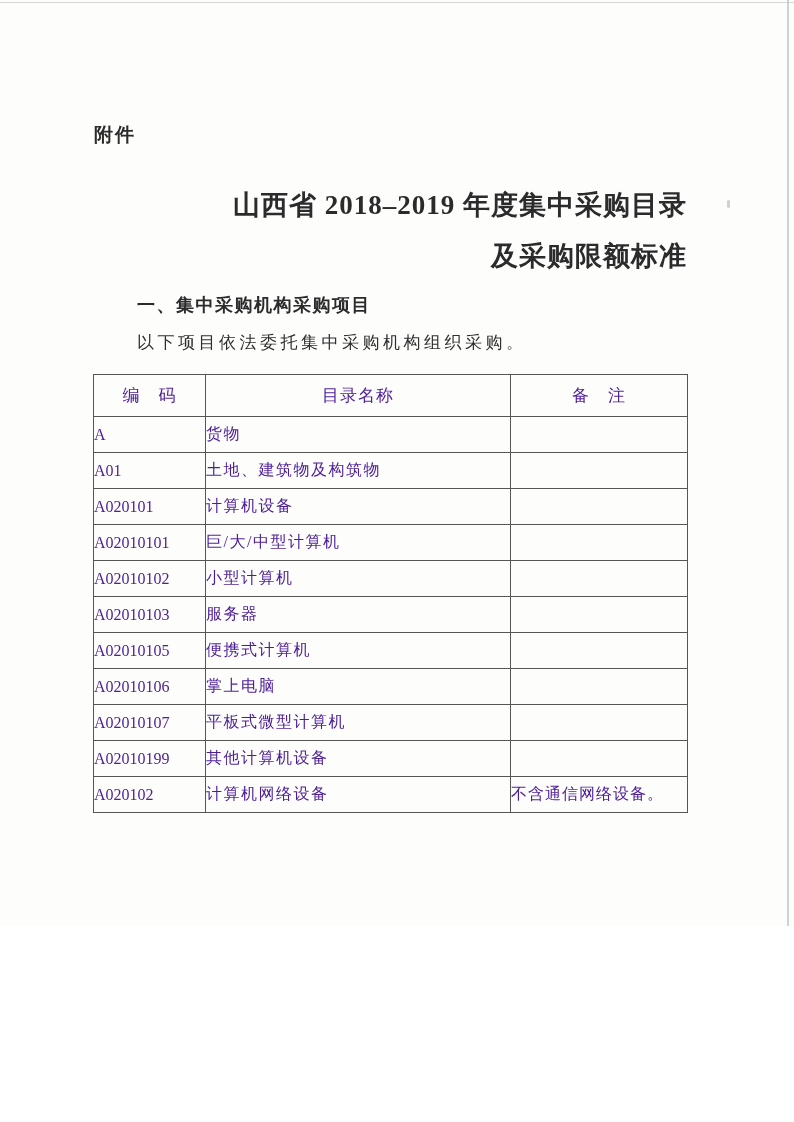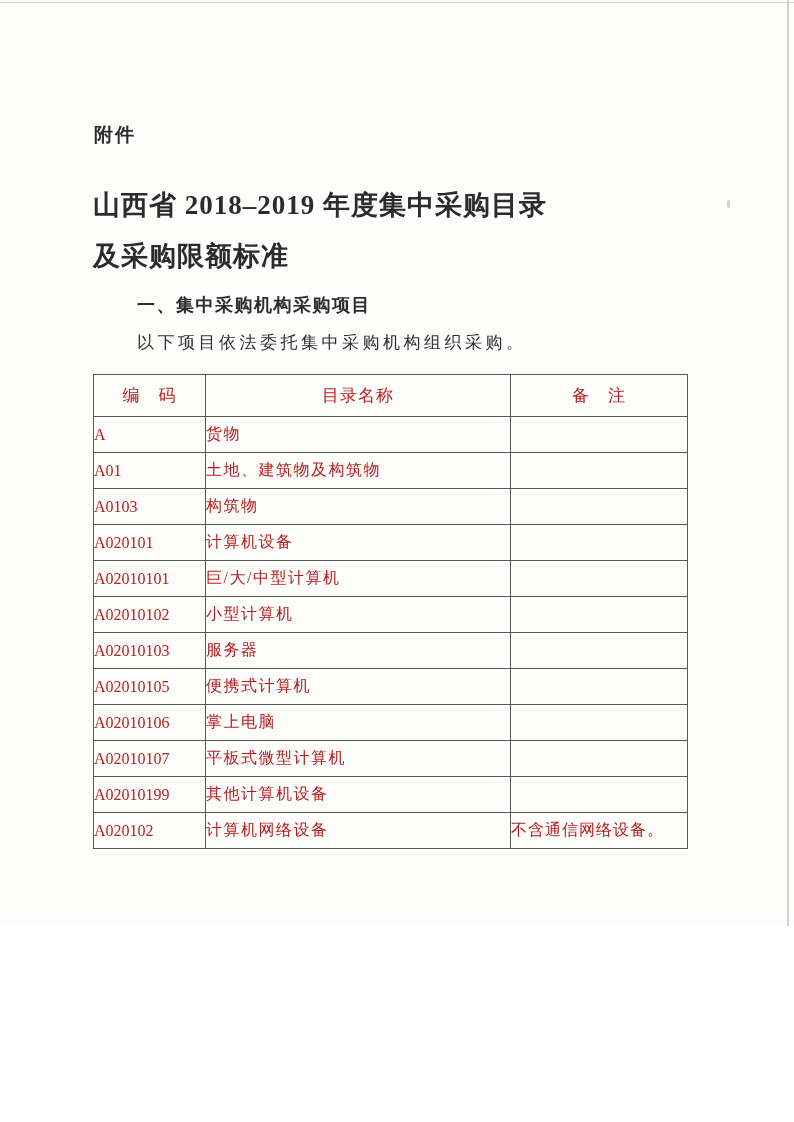--- a/index.html
+++ b/index.html
@@ -18,42 +18,42 @@
   .scan-edge-bottom { position: absolute; left: 0; top: 1117px; width: 794px; height: 1px; background: #cfcfcf; opacity: .8; }
   .scan-speck       { position: absolute; left: 727px; top: 200px; width: 3px; height: 8px; background: #bdbdbd; opacity: .7; border-radius: 2px; }
 
   .attachment-label {
     position: absolute; left: 94px; top: 122px;
     font-family: "Liberation Sans", "DejaVu Sans", sans-serif;
     font-weight: bold; font-size: 19px; letter-spacing: 2px; color: #2b2b2b;
   }
   .doc-title {
     position: absolute; left: 93px; top: 180px; width: 594px;
-    text-align: left;
+    text-align: right;
     font-weight: bold; font-size: 27px; line-height: 51px;
     letter-spacing: 1px; color: #2b2b2b;
     font-family: "Liberation Serif", "DejaVu Serif", serif;
   }
   .section-heading {
     position: absolute; left: 137px; top: 293px;
     font-family: "Liberation Sans", "DejaVu Sans", sans-serif;
     font-weight: bold; font-size: 18px; letter-spacing: 1.5px; color: #2b2b2b;
   }
   .intro-text {
     position: absolute; left: 137px; top: 331px;
     font-size: 17px; letter-spacing: 3.5px; color: #2e2e2e;
   }
 
   table.catalog {
     position: absolute; left: 93px; top: 374px;
     border-collapse: collapse;
     table-layout: fixed;
     width: 594px;
     font-size: 16px;
-    color: #b91c1c;
+    color: #4c1d95;
   }
   table.catalog th, table.catalog td {
     border: 1px solid #565656;
     padding: 0;
     overflow: hidden;
     white-space: nowrap;
   }
   table.catalog { border: 1.5px solid #4b4b4b; }
   col.c-code   { width: 112px; }
   col.c-name   { width: 305px; }
@@ -118,25 +118,20 @@
         <td class="code-cell">A</td>
         <td class="name-cell ind0">货物</td>
         <td class="remark-cell"></td>
       </tr>
       <tr>
         <td class="code-cell">A01</td>
         <td class="name-cell ind1">土地、建筑物及构筑物</td>
         <td class="remark-cell"></td>
       </tr>
       <tr>
-        <td class="code-cell">A0103</td>
-        <td class="name-cell ind2">构筑物</td>
-        <td class="remark-cell"></td>
-      </tr>
-      <tr>
         <td class="code-cell">A020101</td>
         <td class="name-cell ind3">计算机设备</td>
         <td class="remark-cell"></td>
       </tr>
       <tr>
         <td class="code-cell">A02010101</td>
         <td class="name-cell ind4">巨/大/中型计算机</td>
         <td class="remark-cell"></td>
       </tr>
       <tr>

